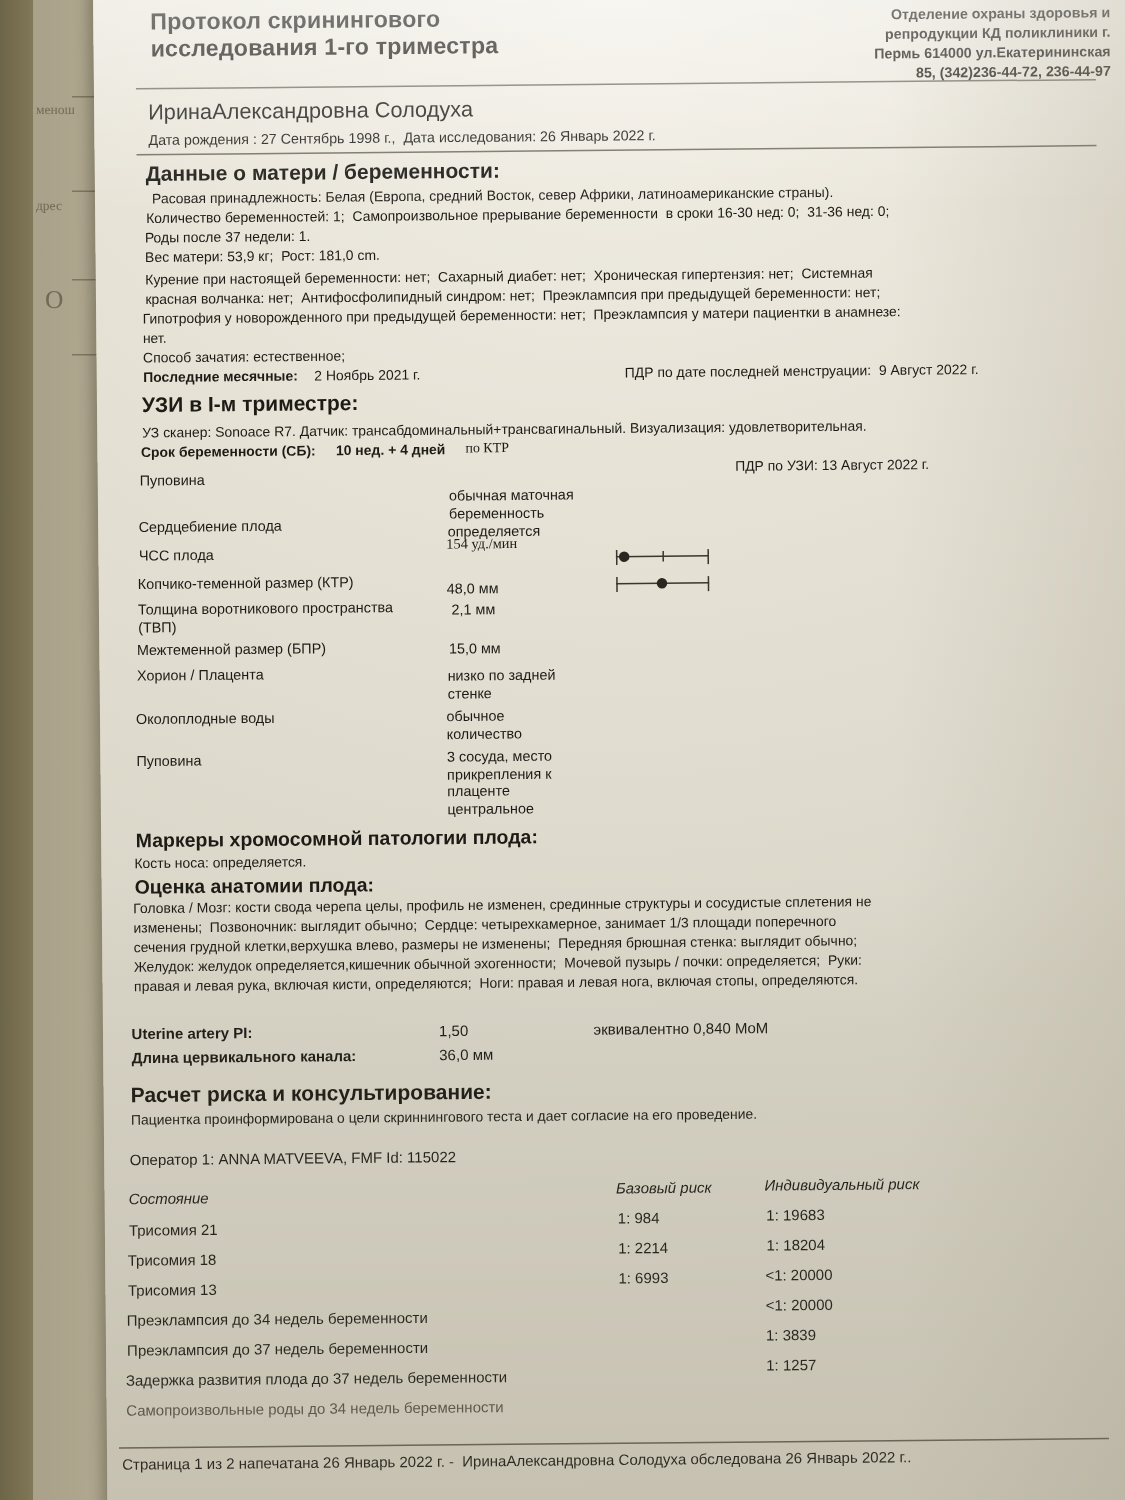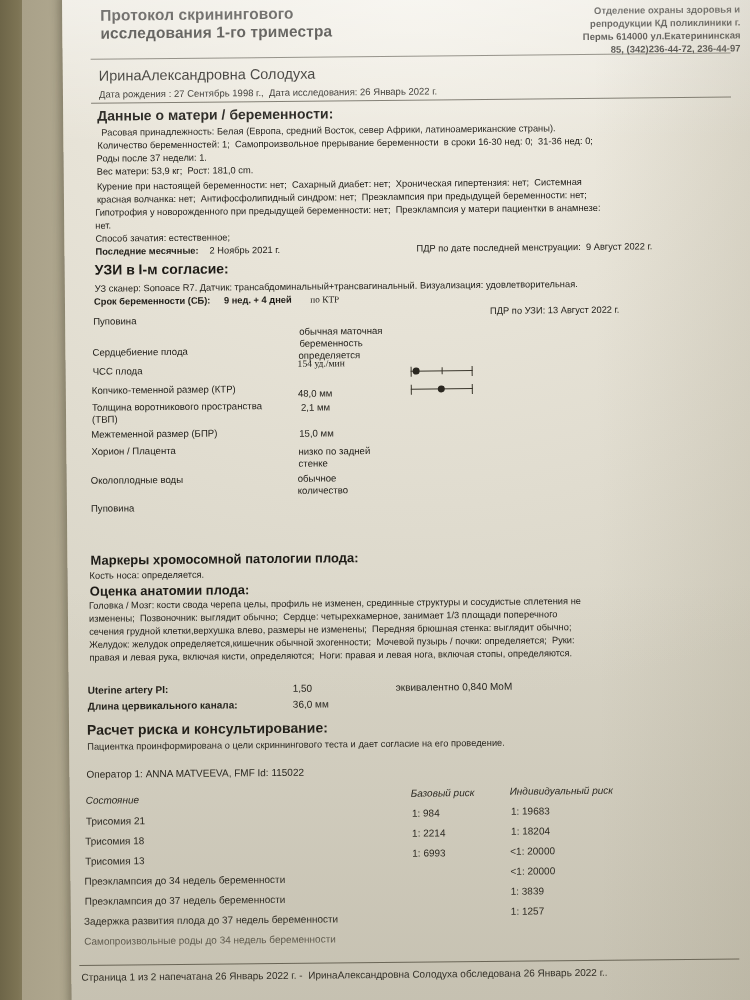--- a/index.html
+++ b/index.html
@@ -118,20 +118,29 @@
 
   .ghost { color: #3c382e; opacity: .82; }
 </style>
 </head>
 <body>
 
 <div id="page">
 
   <div class="desk-strip"></div>
   <div class="back-sheet"></div>
+  <div class="back-sheet-lines">
+    <div class="bl-rule" style="top:64px;"></div>
+    <div style="left:0px; top:68px;">менош</div>
+    <div class="bl-rule" style="top:127px;"></div>
+    <div style="left:0px; top:132px;">дрес</div>
+    <div class="bl-rule" style="top:186px;"></div>
+    <div style="left:6px; top:190px; font-size:17px;">О</div>
+    <div class="bl-rule" style="top:236px;"></div>
+  </div>
 
   <div class="paper">
     <div class="content">
 
       <div class="t h-title" style="left:38px; top:7px;">Протокол скринингового</div>
       <div class="t h-title" style="left:38px; top:25px;">исследования 1-го триместра</div>
 
       <div class="t h-clinic" style="right:22px; top:9px; width:260px;">Отделение охраны здоровья и</div>
       <div class="t h-clinic" style="right:22px; top:22px; width:260px;">репродукции КД поликлиники г.</div>
       <div class="t h-clinic" style="right:22px; top:35px; width:260px;">Пермь 614000 ул.Екатерининская</div>
@@ -153,26 +162,26 @@
       <div class="t body-txt" style="left:33px; top:182px;">Курение при настоящей беременности: нет;  Сахарный диабет: нет;  Хроническая гипертензия: нет;  Системная</div>
       <div class="t body-txt" style="left:33px; top:195px;">красная волчанка: нет;  Антифосфолипидный синдром: нет;  Преэклампсия при предыдущей беременности: нет;</div>
       <div class="t body-txt" style="left:31px; top:208px;">Гипотрофия у новорожденного при предыдущей беременности: нет;  Преэклампсия у матери пациентки в анамнезе:</div>
       <div class="t body-txt" style="left:31px; top:221px;">нет.</div>
       <div class="t body-txt" style="left:31px; top:234px;">Способ зачатия: естественное;</div>
 
       <div class="t body-txt b" style="left:31px; top:247px;">Последние месячные:</div>
       <div class="t body-txt" style="left:145px; top:247px;">2 Ноябрь 2021 г.</div>
       <div class="t body-txt" style="left:352px; top:247px;">ПДР по дате последней менструации:  9 Август 2022 г.</div>
 
-      <div class="t sec-head" style="left:30px; top:262px;">УЗИ в I-м согласие:</div>
+      <div class="t sec-head" style="left:30px; top:262px;">УЗИ в I-м триместре:</div>
 
       <div class="t body-txt" style="left:30px; top:284px;">УЗ сканер: Sonoace R7. Датчик: трансабдоминальный+трансвагинальный. Визуализация: удовлетворительная.</div>
 
       <div class="t body-txt b" style="left:29px; top:297px;">Срок беременности (СБ):</div>
-      <div class="t body-txt b" style="left:159px; top:297px;">9 нед. + 4 дней</div>
+      <div class="t body-txt b" style="left:159px; top:297px;">10 нед. + 4 дней</div>
       <div class="t body-txt" style="left:243px; top:297px;font-family:Liberation Serif, serif;"> по КТР</div>
       <div class="t body-txt" style="left:425px; top:310px;">ПДР по УЗИ: 13 Август 2022 г.</div>
 
       <div class="t find-label" style="left:28px; top:316px;">Пуповина</div>
 
       <div class="t find-val" style="left:234px; top:328px; line-height:1.22;">обычная маточная
 беременность</div>
 
       <div class="t find-label" style="left:27px; top:347px;">Сердцебиение плода</div>
       <div class="t find-val" style="left:233px; top:352px;">определяется</div>
@@ -206,20 +215,24 @@
 
       <div class="t find-label" style="left:25px; top:446px;">Хорион / Плацента</div>
       <div class="t find-val" style="left:232px; top:448px; line-height:1.22;">низко по задней
 стенке</div>
 
       <div class="t find-label" style="left:24px; top:475px;">Околоплодные воды</div>
       <div class="t find-val" style="left:231px; top:475px; line-height:1.22;">обычное
 количество</div>
 
       <div class="t find-label" style="left:24px; top:503px;">Пуповина</div>
+      <div class="t find-val" style="left:231px; top:502px; line-height:1.22;">3 сосуда, место
+прикрепления к
+плаценте
+центральное</div>
 
       <div class="t sec-head" style="left:23px; top:553px; font-size:13px;">Маркеры хромосомной патологии плода:</div>
       <div class="t body-txt" style="left:22px; top:571px;">Кость носа: определяется.</div>
 
       <div class="t sec-head" style="left:22px; top:584px; font-size:13px;">Оценка анатомии плода:</div>
 
       <div class="t body-txt" style="left:21px; top:601px;">Головка / Мозг: кости свода черепа целы, профиль не изменен, срединные структуры и сосудистые сплетения не</div>
       <div class="t body-txt" style="left:21px; top:614px;">изменены;  Позвоночник: выглядит обычно;  Сердце: четырехкамерное, занимает 1/3 площади поперечного</div>
       <div class="t body-txt" style="left:21px; top:627px;">сечения грудной клетки,верхушка влево, размеры не изменены;  Передняя брюшная стенка: выглядит обычно;</div>
       <div class="t body-txt" style="left:21px; top:640px;">Желудок: желудок определяется,кишечник обычной эхогенности;  Мочевой пузырь / почки: определяется;  Руки:</div>

